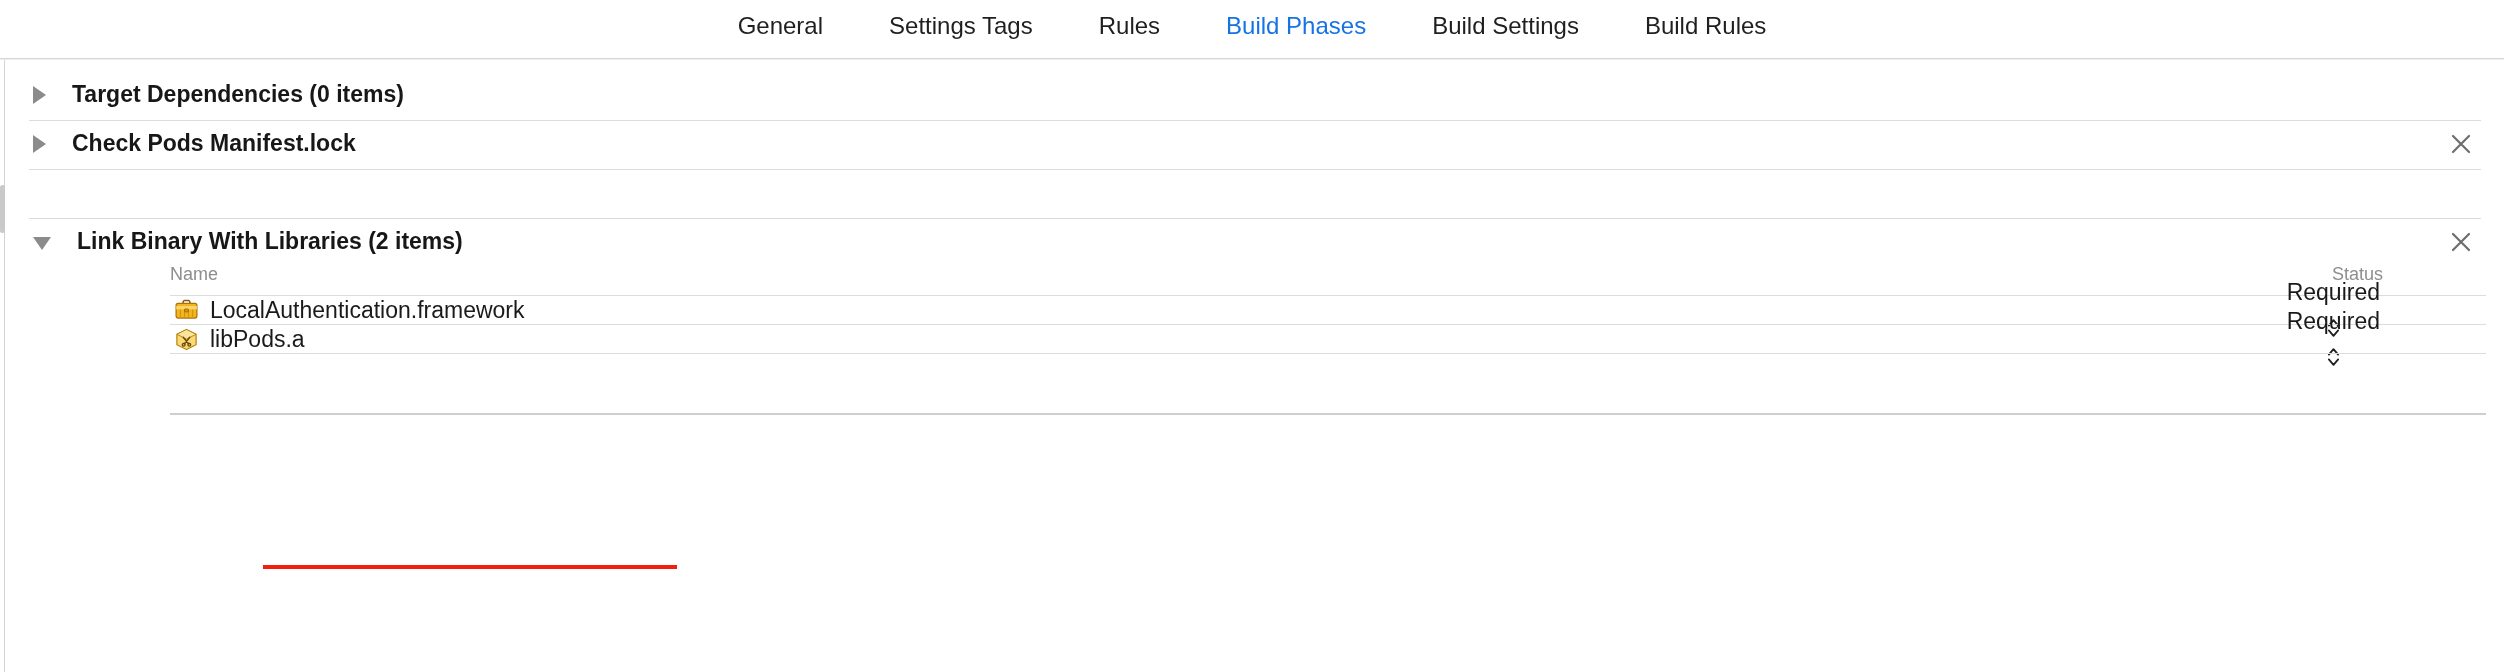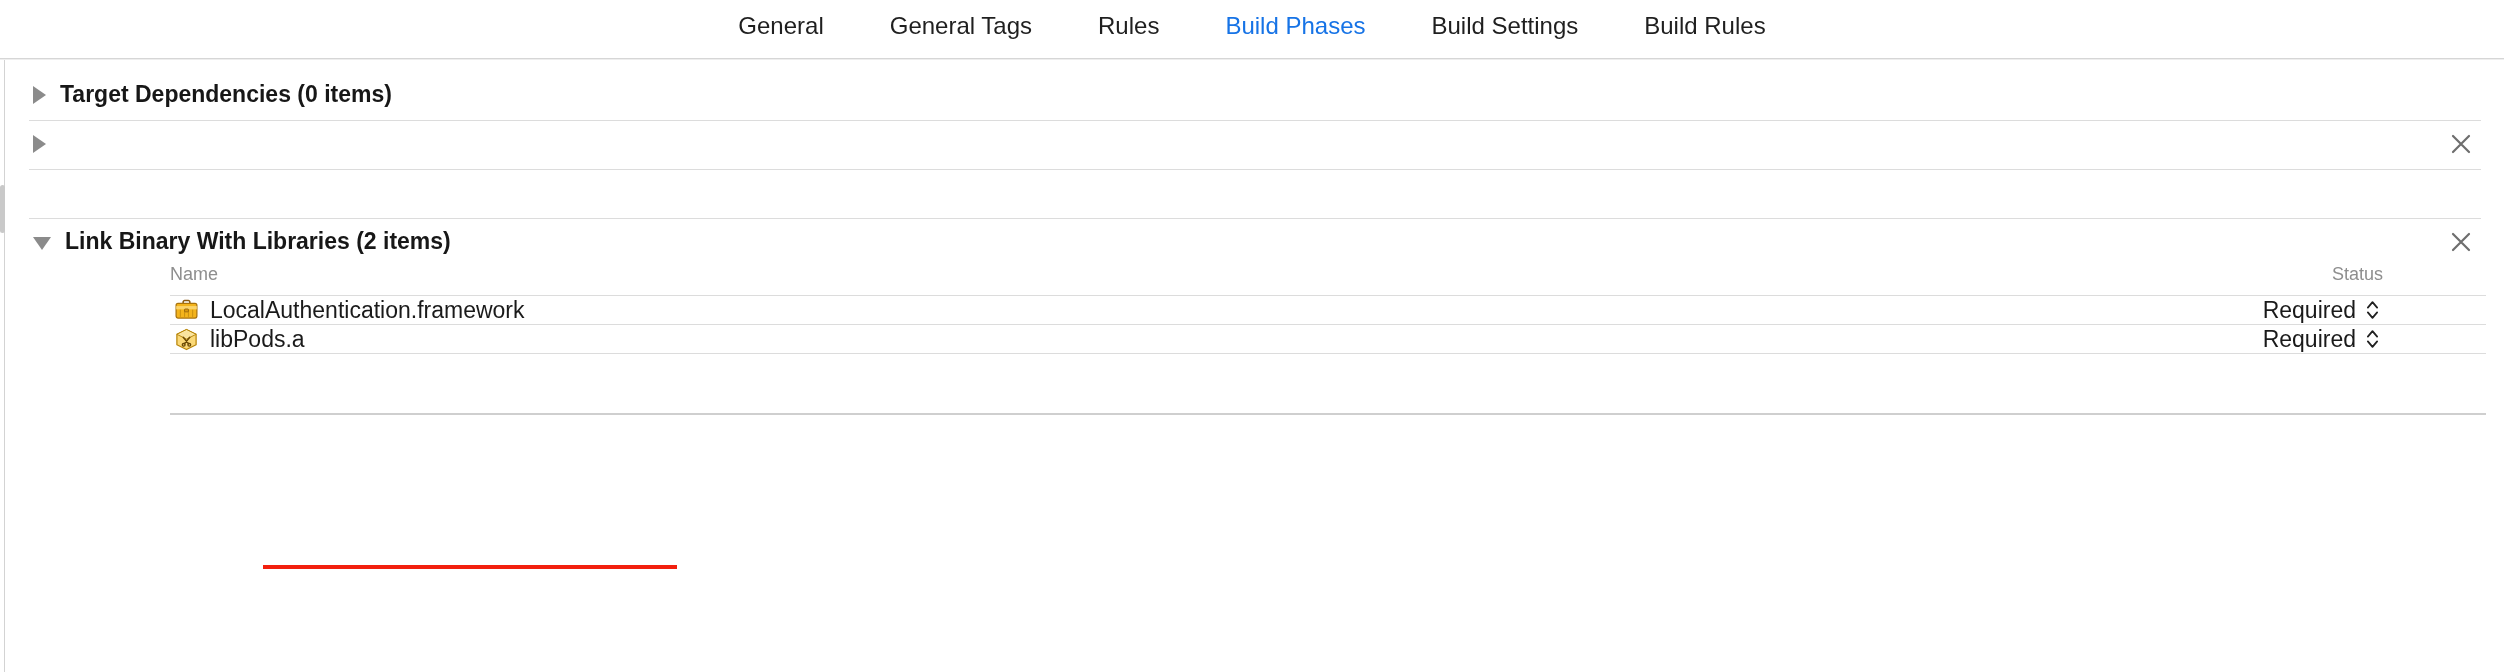--- a/index.html
+++ b/index.html
@@ -101,21 +101,21 @@
     cursor: default;
   }
   .disclosure.open {
     border-left: 9px solid transparent;
     border-right: 9px solid transparent;
     border-top: 13px solid #8b8b8b;
     border-bottom: 0;
     margin-top: 4px;
   }
   .phase-title {
-    margin-left: 14px;
+    margin-left: 26px;
     font-size: 23px; font-weight: bold; color: #171717;
     white-space: nowrap;
   }
   .close-x {
     position: absolute; right: 32px; top: 50%;
     transform: translateY(-50%);
     width: 22px; height: 22px;
     cursor: default;
   }
 
@@ -131,38 +131,38 @@
   .lib-row {
     position: absolute; left: 160px; width: 2316px; height: 28px;
     display: flex; align-items: center;
   }
   .lib-icon { width: 25px; height: 25px; flex: 0 0 auto; margin-left: 4px; }
   .lib-name {
     margin-left: 11px; font-size: 23px; color: #1a1a1a; white-space: nowrap;
   }
   .lib-status {
     position: absolute; right: 106px;
-    display: flex; align-items: center; gap: 9px;
+    display: flex; align-items: center; gap: 9px; flex-direction: column;
   }
   .status-text { font-size: 23px; color: #1a1a1a; white-space: nowrap; }
   .stepper { width: 15px; height: 26px; flex: 0 0 auto; cursor: default; }
 
   .red-underline {
     position: absolute; left: 258px; top: 505px;
     width: 414px; height: 4px; background: #f21f0e;
   }
 </style>
 </head>
 <body>
 
 <div id="root">
 
   <div class="tabbar">
     <div class="tab">General</div>
-    <div class="tab">General Tags</div>
+    <div class="tab">Settings Tags</div>
     <div class="tab">Rules</div>
     <div class="tab active">Build Phases</div>
     <div class="tab">Build Settings</div>
     <div class="tab">Build Rules</div>
   </div>
   <div class="tabbar-bottom-line"></div>
   <div class="tabbar-bottom-line2"></div>
 
   <div class="toolbar">
     <div class="plus-btn"></div>
@@ -182,20 +182,21 @@
   <div class="phases">
 
     <div class="phase-header" style="top:10px">
       <div class="disclosure"></div>
       <div class="phase-title">Target Dependencies (0 items)</div>
     </div>
     <div class="phase-sep" style="top:60px"></div>
 
     <div class="phase-header" style="top:59px">
       <div class="disclosure"></div>
+      <div class="phase-title">Check Pods Manifest.lock</div>
       <svg class="close-x" viewBox="0 0 22 22">
         <path d="M3 3 L19 19 M19 3 L3 19" stroke="#6e6e6e" stroke-width="2.2" fill="none" stroke-linecap="round"></path>
       </svg>
     </div>
     <div class="phase-sep" style="top:109px"></div>
 
     <div class="phase-sep" style="top:158px"></div>
 
     <div class="phase-header" style="top:157px">
       <div class="disclosure open"></div>

